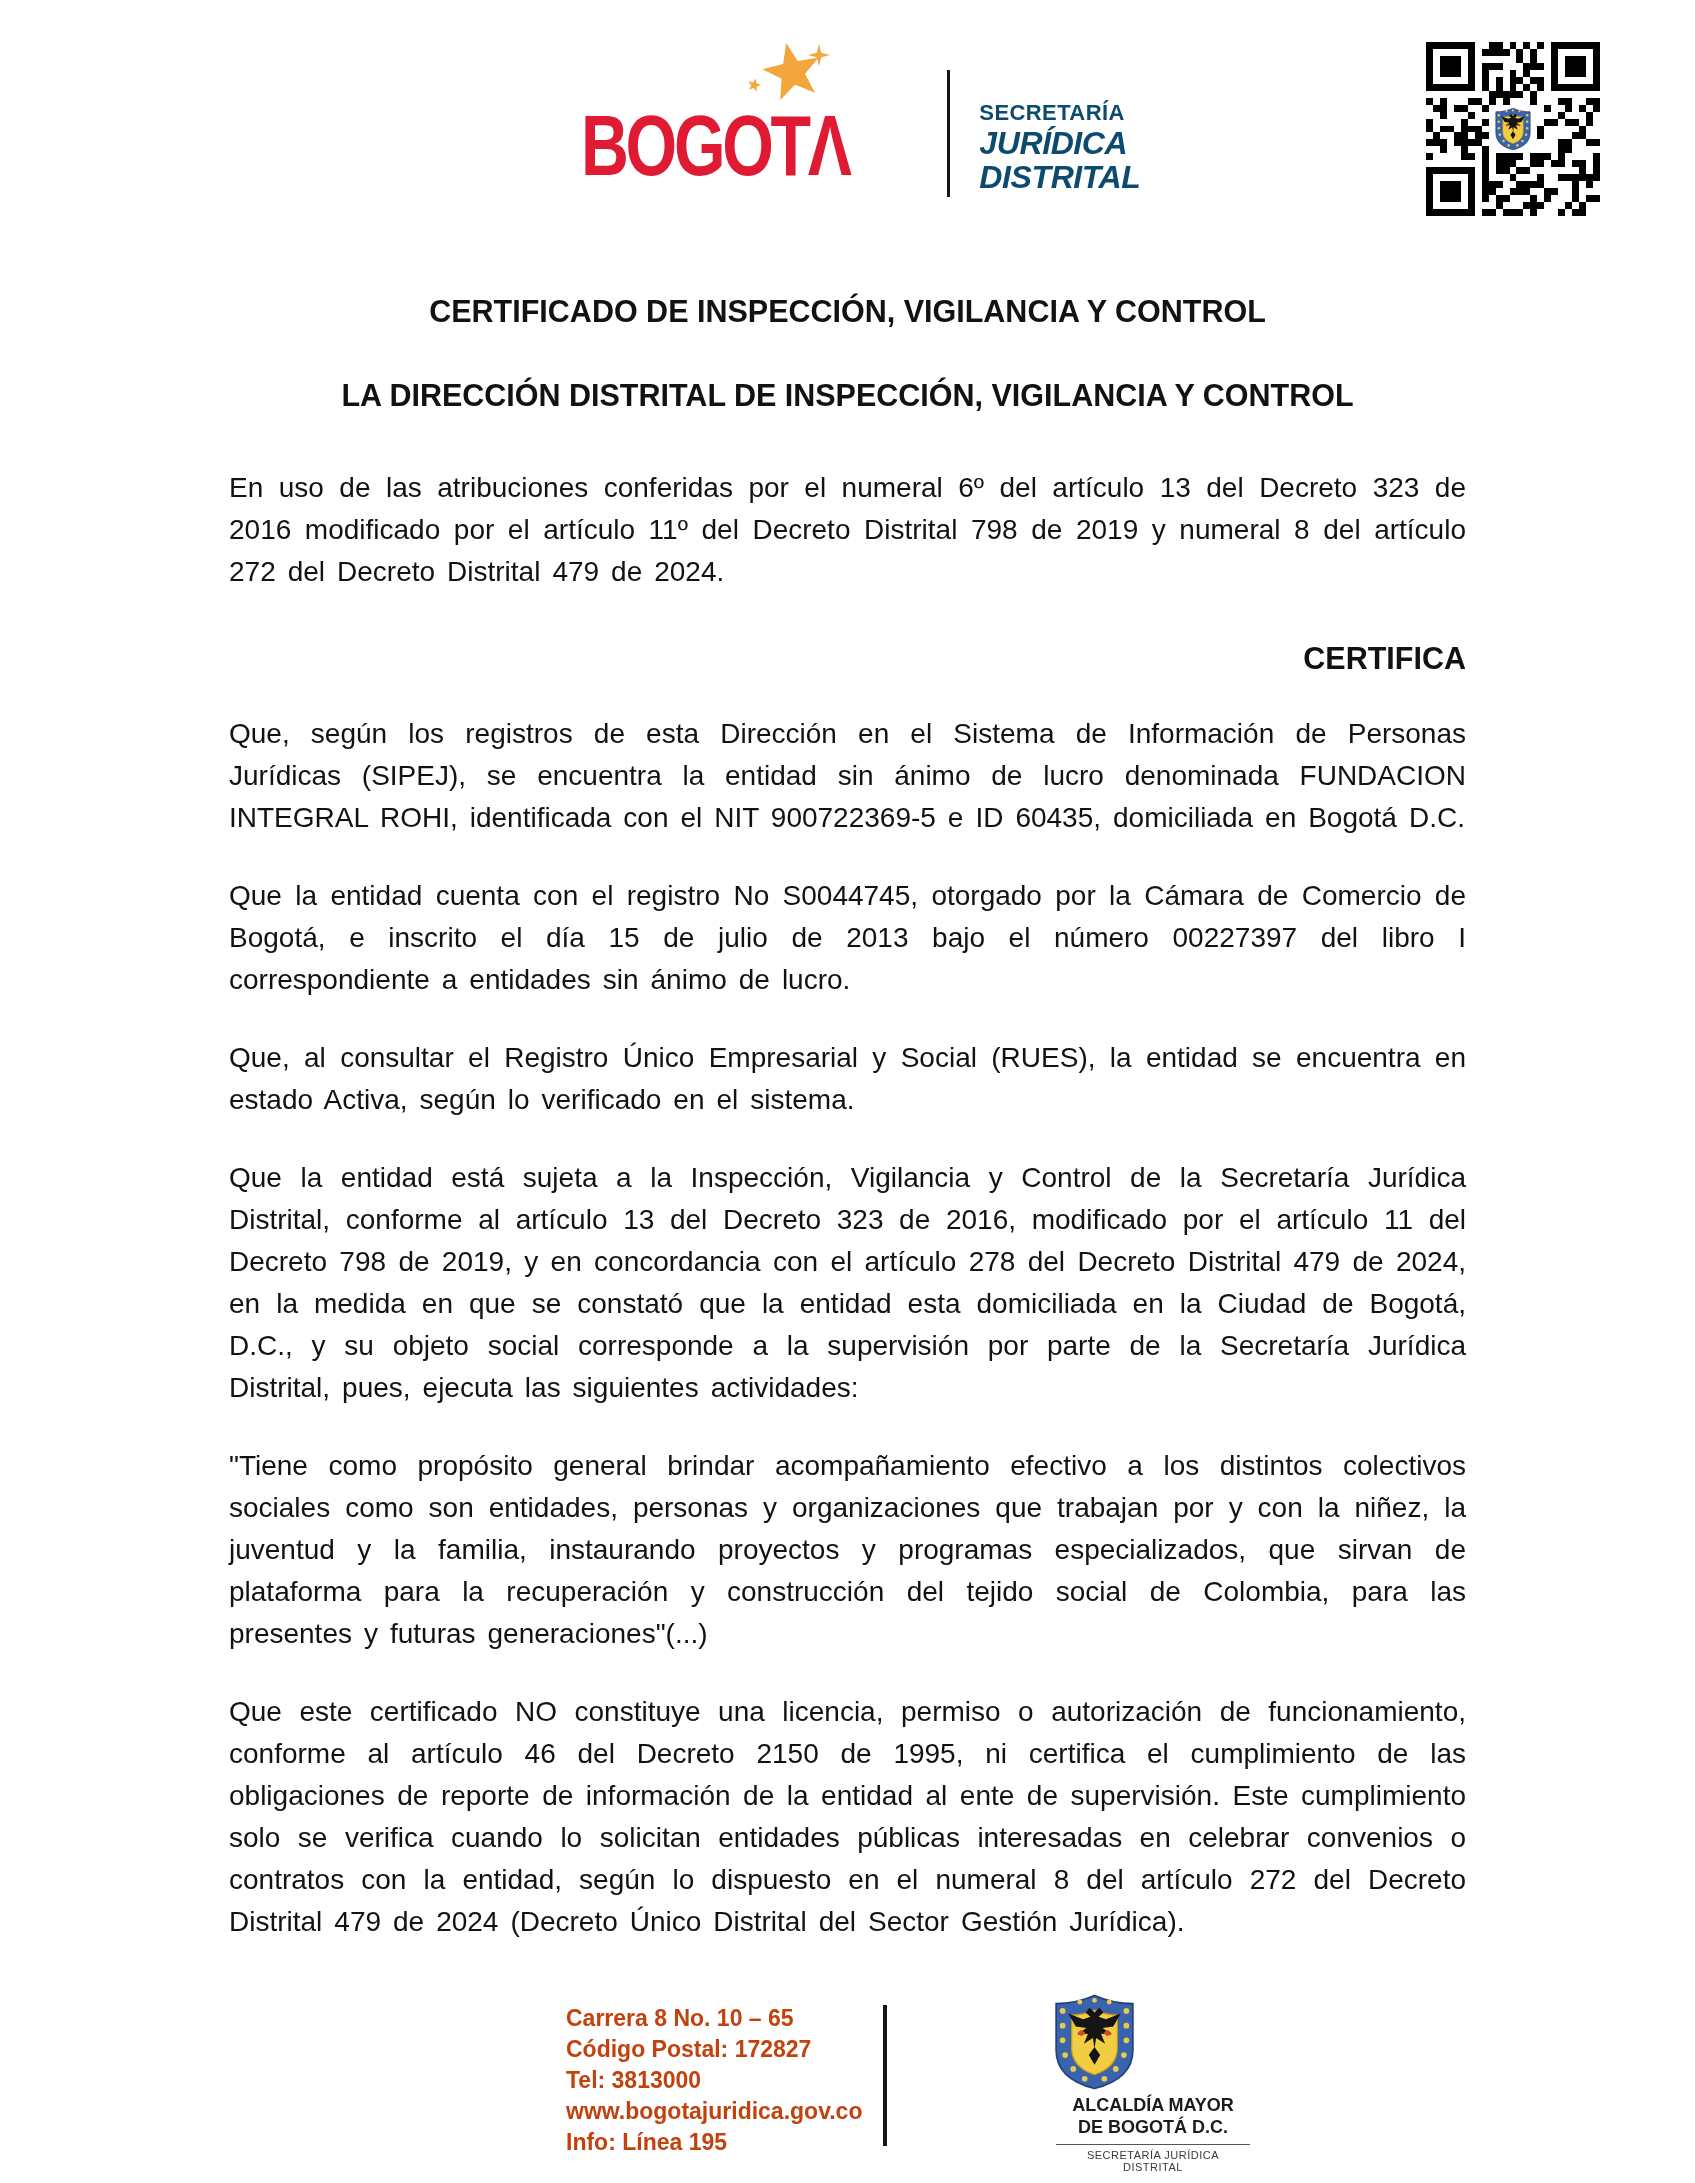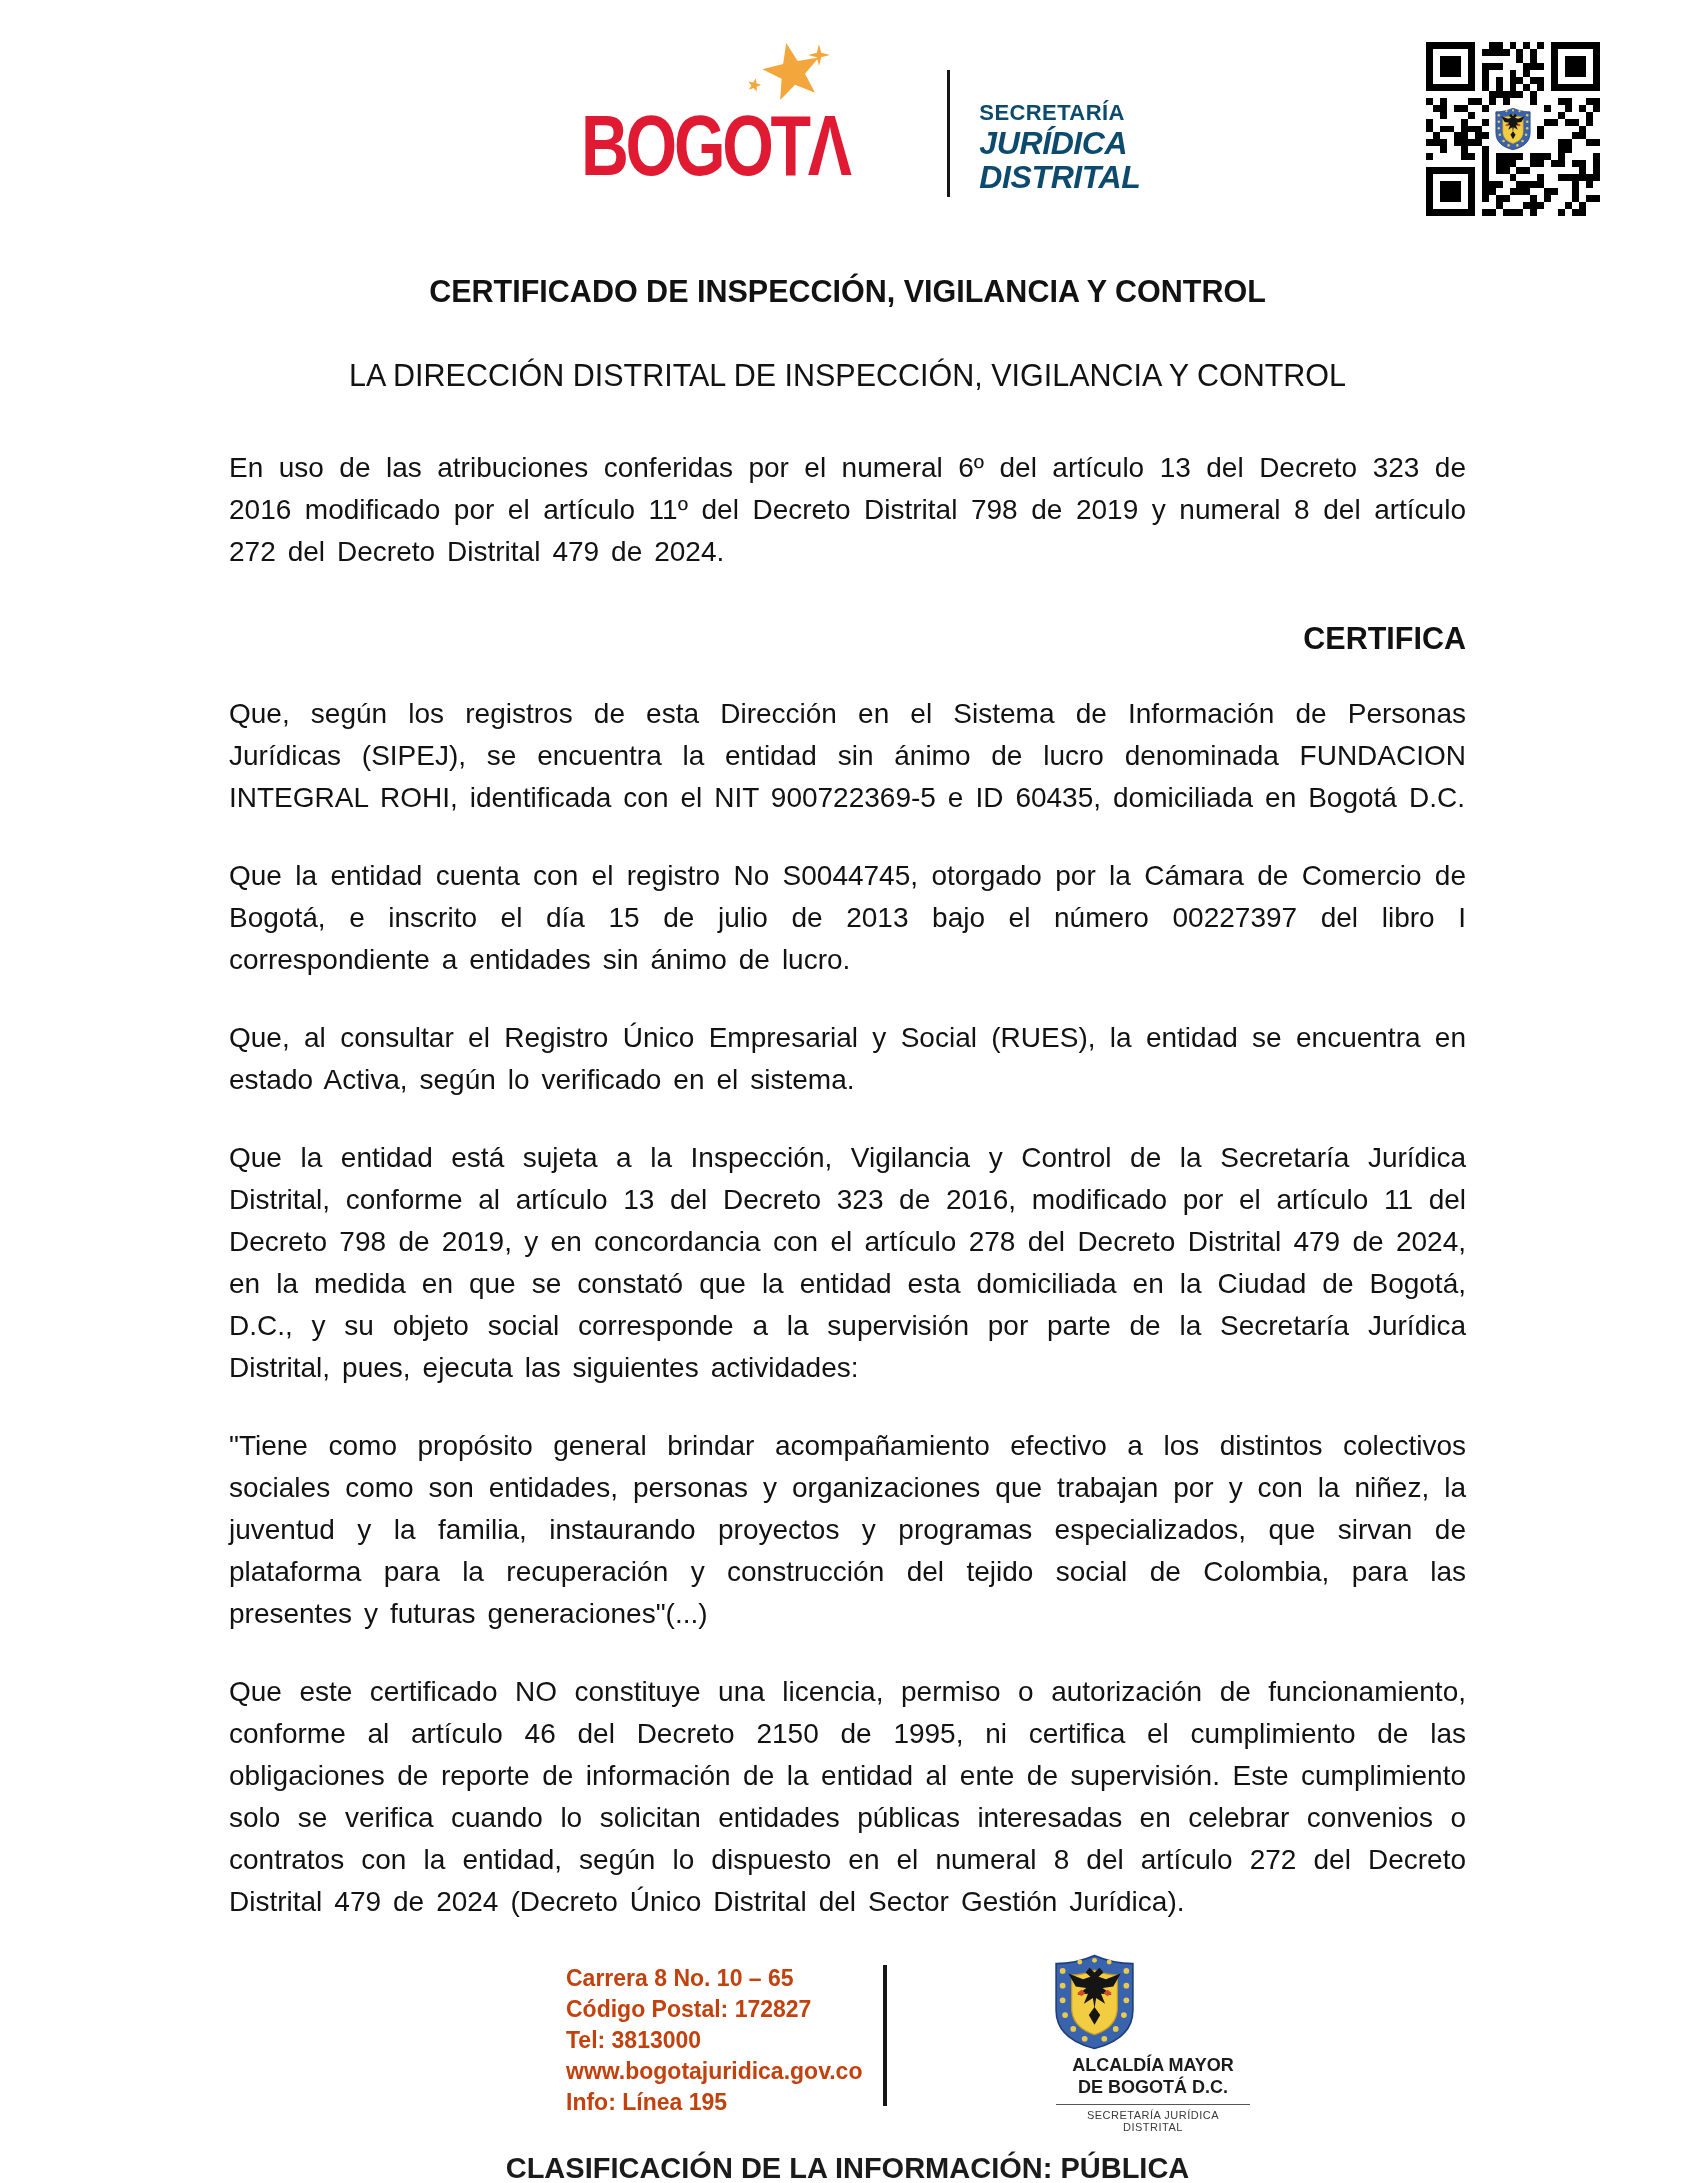--- a/index.html
+++ b/index.html
@@ -1,19 +1,19 @@
 <!DOCTYPE html>
 <html style="font-size:13.6px"><head>
 <meta charset="utf-8">
 <style>
   html,body{margin:0;padding:0;background:#888;}
   .page{
     width:1695px;height:2183px;background:#ffffff;position:relative;
     font-family:"Liberation Sans",sans-serif;color:#121212;
-    display:flex;flex-direction:column;overflow:hidden;margin:0 auto;
+    display:flex;flex-direction:column;overflow:hidden;margin:0 auto;gap:20px;
   }
   
   .header{position:relative;height:246px;flex:0 0 auto;}
   .brand{position:absolute;left:581px;top:41px;display:flex;align-items:flex-end;}
   .wordmark-wrap{position:relative;padding-top:66px;}
   .wordmark{
     font-size:85px;font-weight:bold;color:#DF1A32;letter-spacing:-4.2px;line-height:0.92;
     transform:scaleX(0.78);transform-origin:left bottom;white-space:nowrap;
   }
   .wordmark .lam{letter-spacing:0;}
@@ -27,21 +27,21 @@
   .qr{
     position:absolute;right:95px;top:42px;width:174px;height:174px;
     display:grid;grid-template-columns:repeat(25,1fr);grid-template-rows:repeat(25,1fr);
     background:#fff;
   }
   .qr .qd{background:#000;}
   .qr-emblem{position:absolute;left:50%;top:50%;width:37px;height:44px;transform:translate(-50%,-50%);}
   
   .content{margin:0 229px;flex:0 0 auto;}
   .doc-title{ text-align:center;font-weight:bold;font-size:30.5px;line-height:37px;margin-top:27px;}
-  .doc-subtitle{text-align:center;font-weight:normal;font-size:30.5px;line-height:37px;margin-top:47px;}
+  .doc-subtitle{text-align:center;font-weight:bold;font-size:30.5px;line-height:37px;margin-top:47px;}
   .para{font-size:28px;line-height:42px;text-align:justify;word-spacing:4.2px;margin-top:36px;}
   .para.intro{margin-top:53px;}
   .certifica{text-align:right;font-weight:bold;font-size:30.5px;line-height:38px;margin-top:46px;}
   
   .footer{position:relative;height:202px;margin-top:auto;flex:0 0 auto;}
   .addr{position:absolute;left:566px;top:12px;font-weight:bold;font-size:23px;line-height:31px;color:#c2410c;}
   .footer-vline{position:absolute;left:883px;top:13.6px;width:4.2px;height:141px;background:#161616;}
   .seal{position:absolute;left:1053px;top:1.7px;width:200px;text-align:center;}
   .seal-shield{width:83px;height:98px;}
   .seal-t{font-size:18px;font-weight:bold;line-height:22px;color:#1b1b1b;margin-top:3.4px;}

